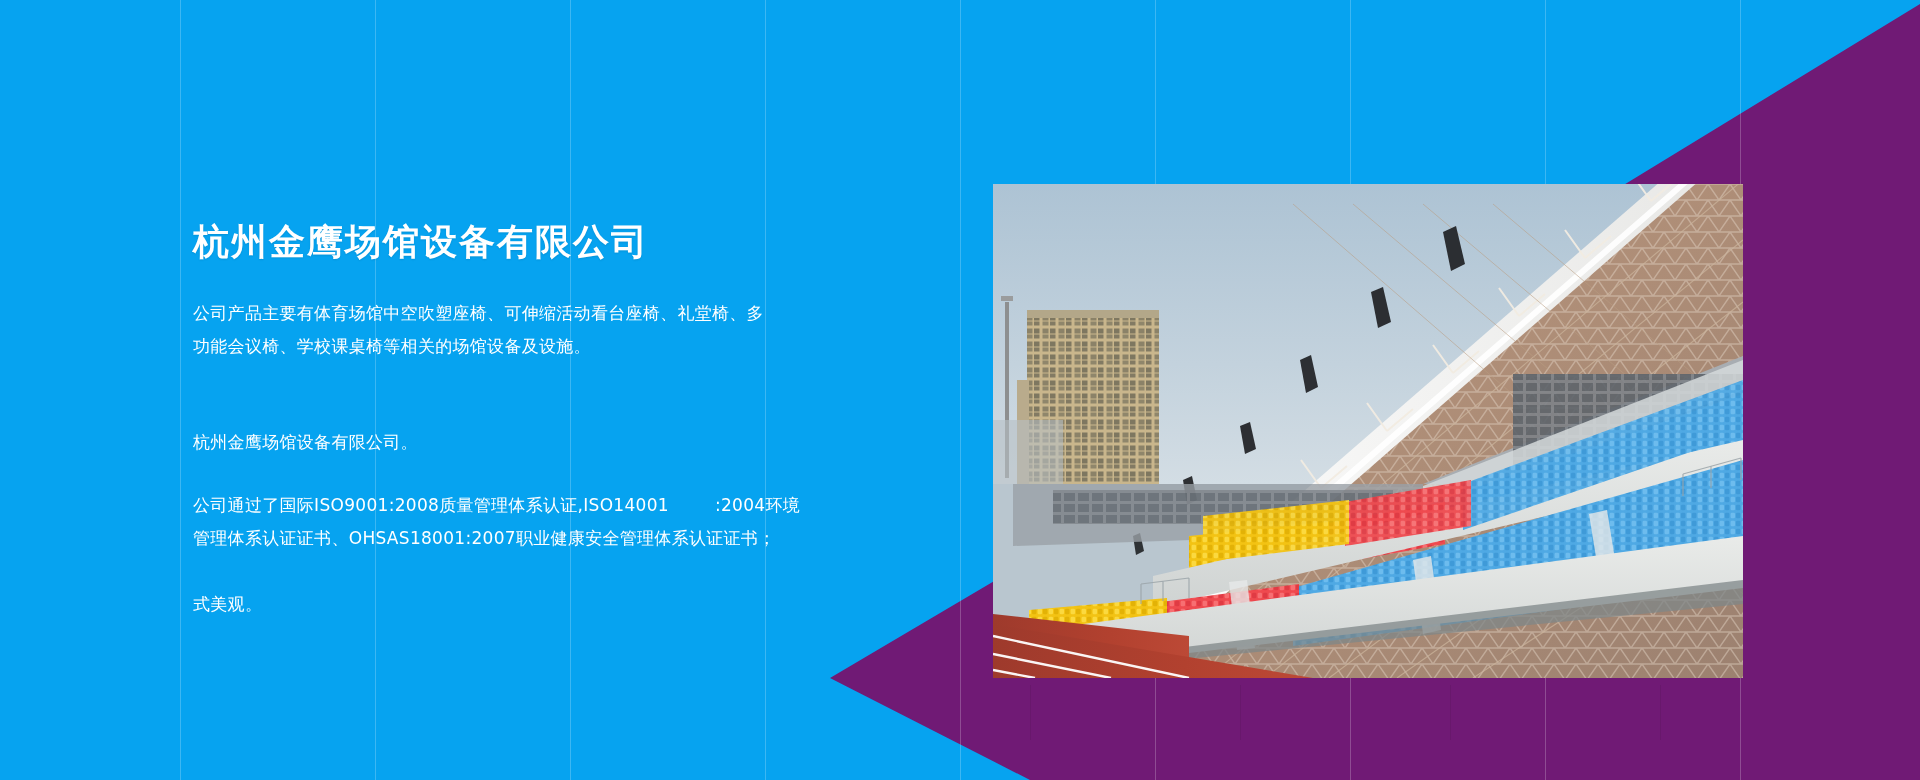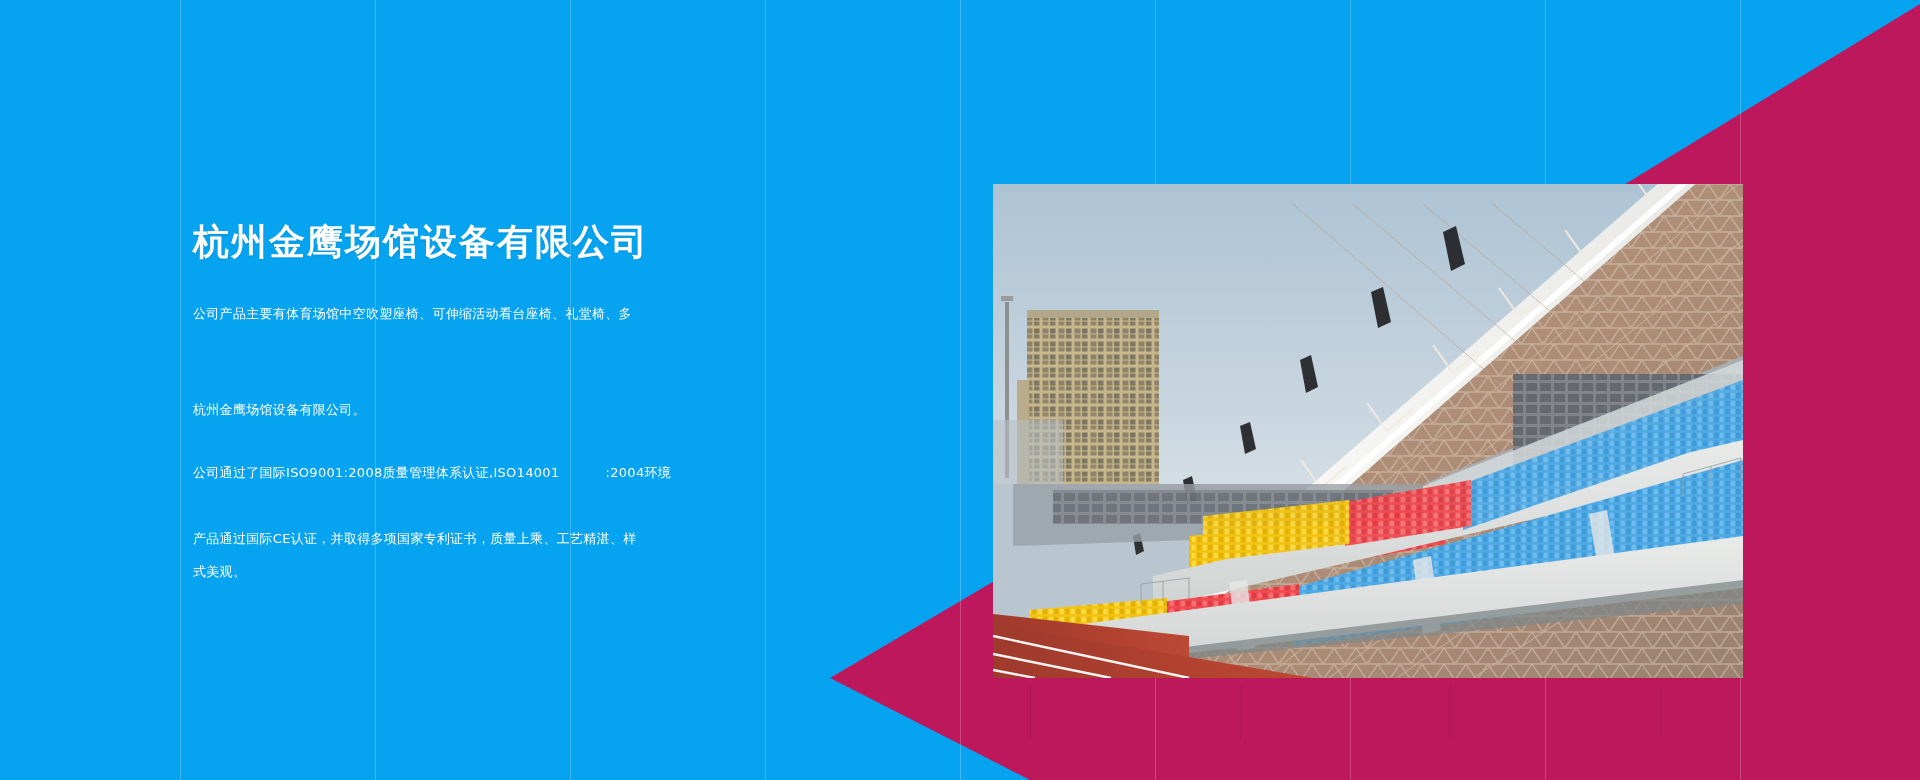--- a/index.html
+++ b/index.html
@@ -9,21 +9,21 @@
   }
   body {
     font-family: "DejaVu Sans", "Liberation Sans", sans-serif;
   }
 
   #stage {
     position: relative;
     width: 1920px;
     height: 780px;
     overflow: hidden;
-    background: #be185d;
+    background: #701a75;
   }
 
   
   .blue-main {
     position: absolute;
     left: 0; top: 0;
     width: 1920px;
     height: 780px;
     background: #06A3F0;
     clip-path: polygon(
@@ -66,21 +66,21 @@
   }
   .company-title {
     font-size: 36px;
     font-weight: bold;
     letter-spacing: 2px;
     line-height: 1.2;
     margin: 0 0 34px 0;
     text-shadow: 0 1px 2px rgba(0,0,0,0.10);
   }
   .para {
-    font-size: 13px;
+    font-size: 17px;
     line-height: 33px;
     margin: 0 0 30px 0;
     letter-spacing: 0.3px;
     font-weight: 500;
   }
   .para:last-child { margin-bottom: 0; }
   .gap-span { display: inline-block; width: 46px; }
 
   
   .photo-frame {
@@ -121,31 +121,32 @@
     <div class="gl onwhite" style="left:1450px;top:685px;bottom:40px"></div>
     <div class="gl onwhite" style="left:1660px;top:685px;bottom:40px"></div>
   </div>
 
   <div class="text-col">
 
     <h1 class="company-title">杭州金鹰场馆设备有限公司</h1>
 
     <p class="para">
       <span>公司产品主要有体育场馆中空吹塑座椅、可伸缩活动看台座椅、礼堂椅、多</span><br>
+      <span>功能会议椅、学校课桌椅等相关的场馆设备及设施。</span>
     </p>
 
     <p class="para">
       <br>
       <span>杭州金鹰场馆设备有限公司。</span>
     </p>
 
     <p class="para">
       <span>公司通过了国际ISO9001:2008质量管理体系认证,ISO14001</span><span class="gap-span"></span><span>:2004环境</span><br>
+      <span>管理体系认证证书、OHSAS18001:2007职业健康安全管理体系认证证书；</span><br>
       <br>
-      <span>产品通过国际CE认证，并取得多项国家专利证书，质量上乘、工艺精湛、样</span><br>
       <span>式美观。</span>
     </p>
 
   </div>
 
   <div class="photo-frame">
     <div class="photo">
       <svg viewBox="0 0 750 494" preserveAspectRatio="none" aria-hidden="true">
         <defs>
           <linearGradient id="sky" x1="0" y1="0" x2="0" y2="1">

